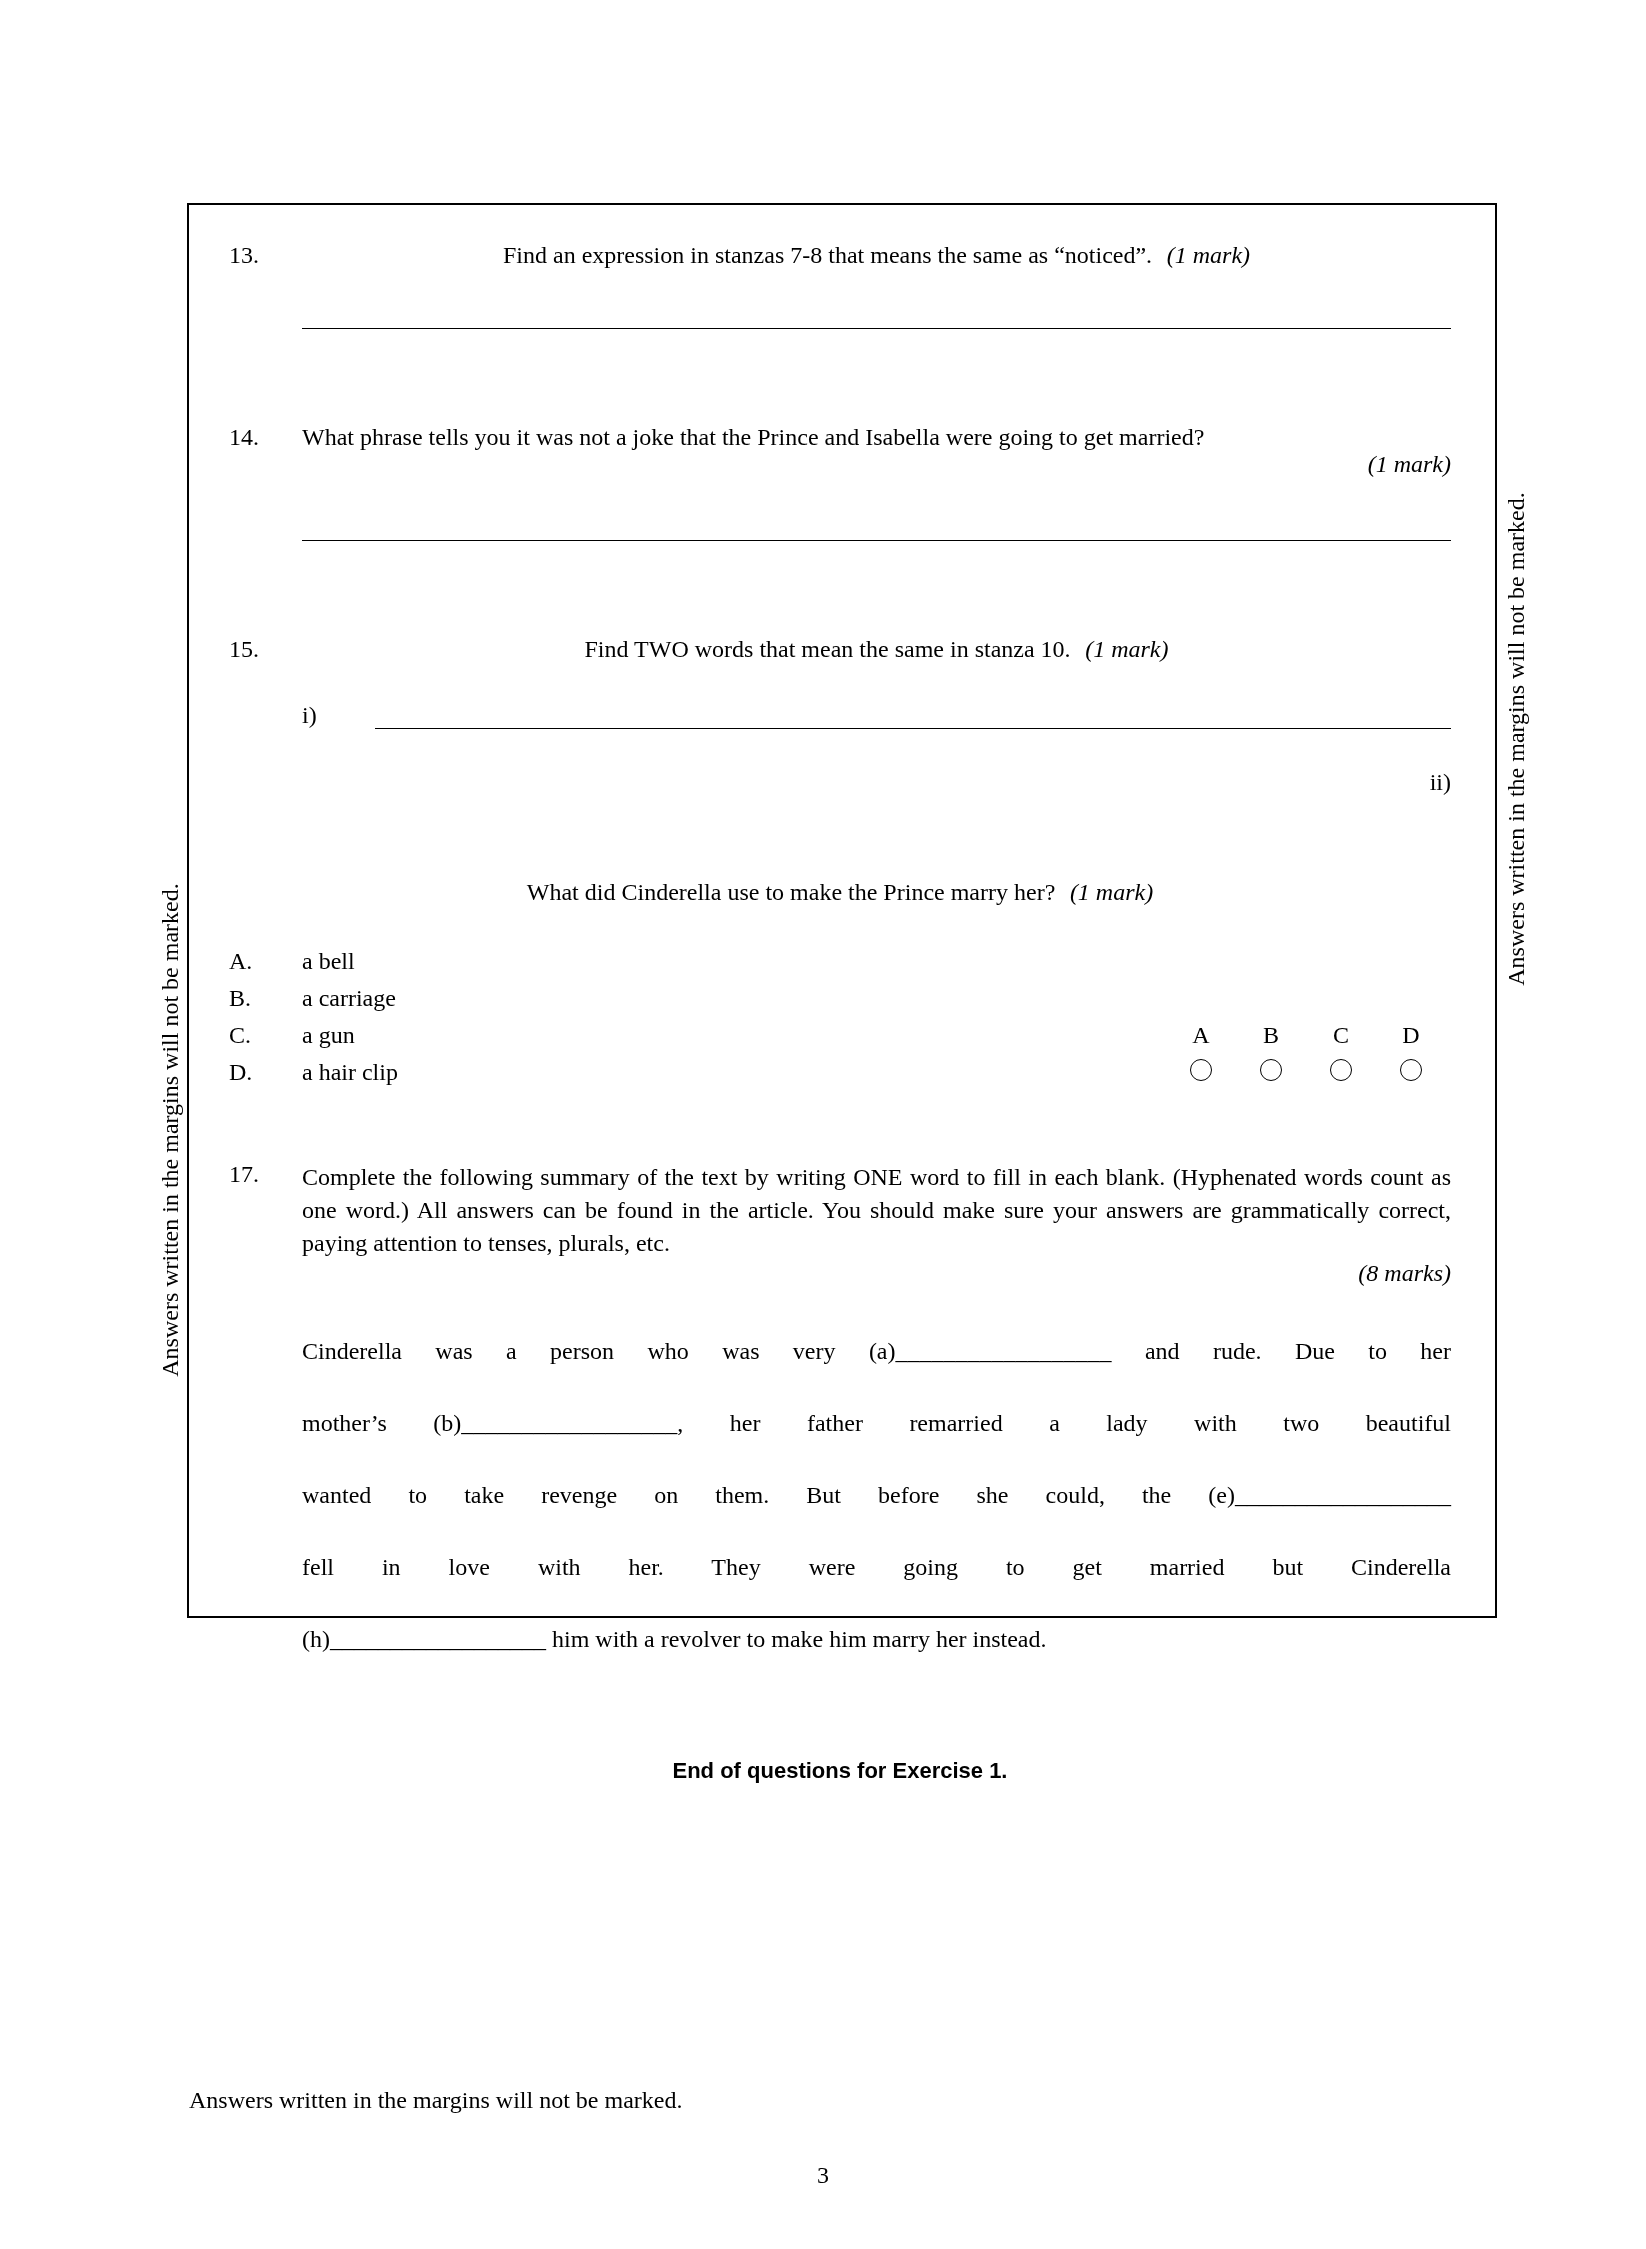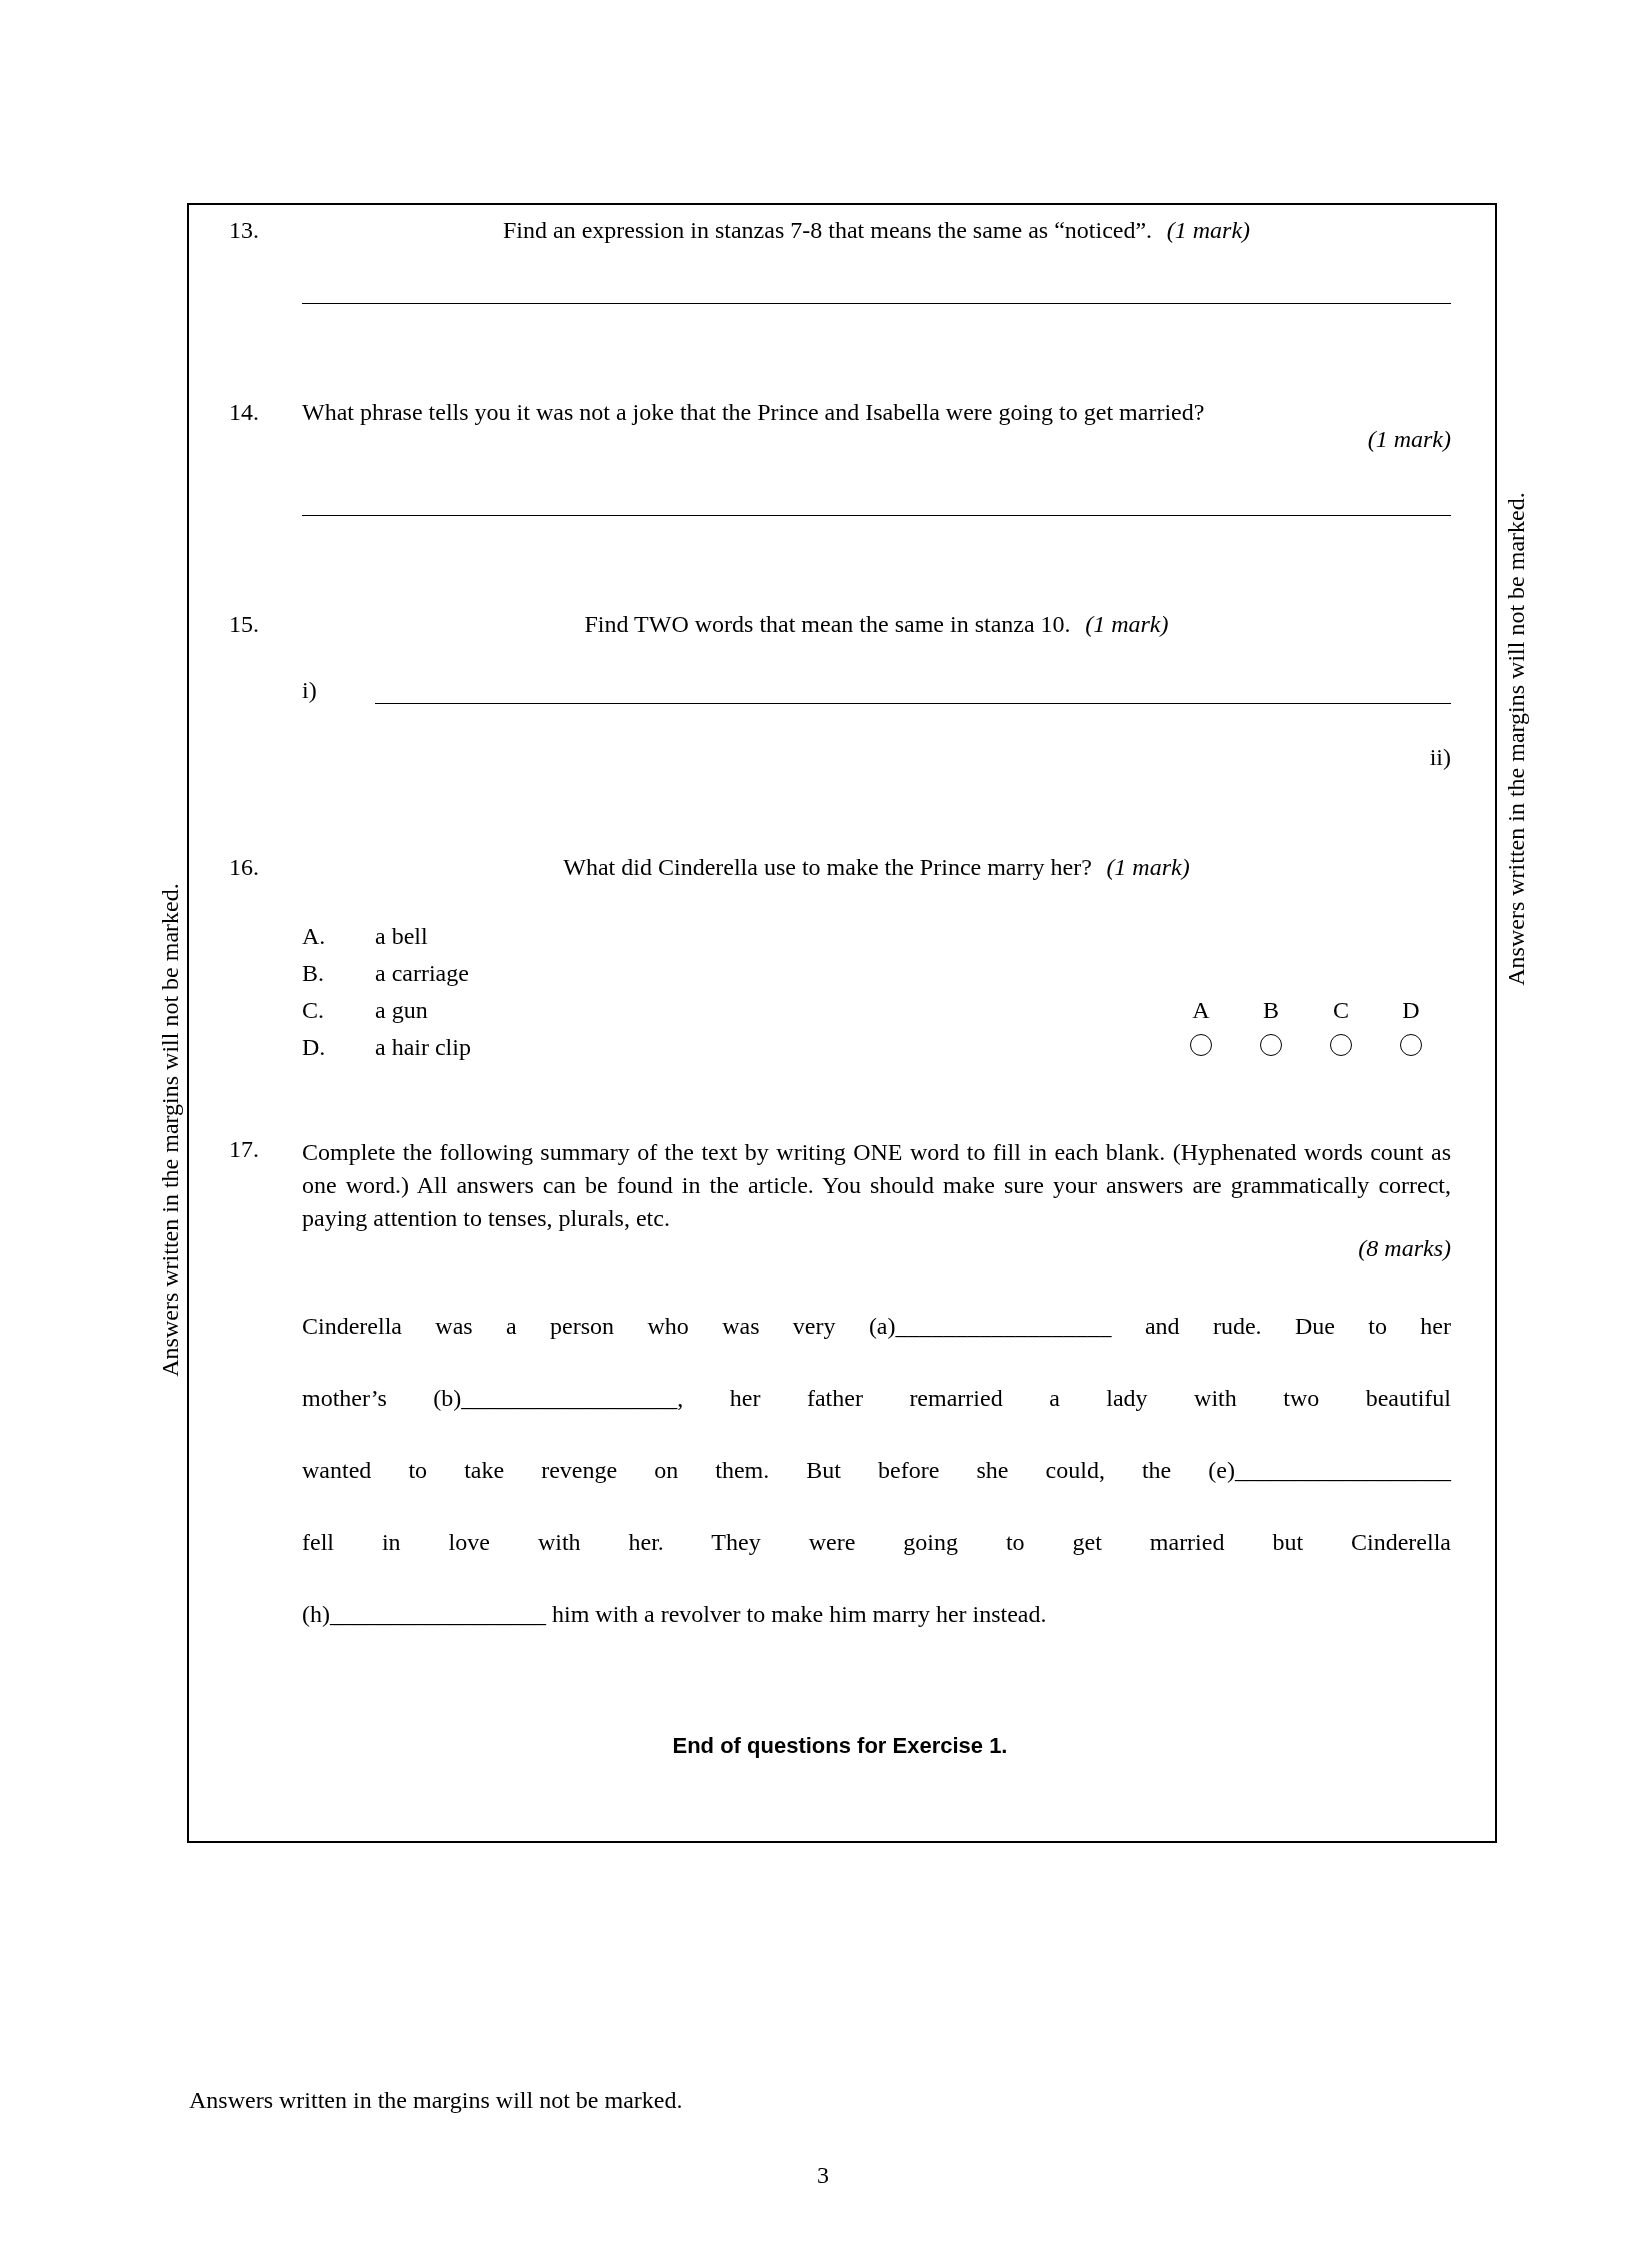--- a/index.html
+++ b/index.html
@@ -1,23 +1,23 @@
 <!DOCTYPE html>
 <html style="font-size:11.7px"><head>
 <meta charset="utf-8">
 <style>
   html,body { margin:0; padding:0; }
   body {
     width:1646px; height:2250px; position:relative; background:#ffffff;
     font-family:"Liberation Serif", serif; font-size:24px; color:#000;
   }
   .qbox {
-    position:absolute; left:187px; top:203px; width:1310px; height:1640px;
+    position:absolute; left:187px; top:203px; width:1310px; height:1415px;
     border:2.2px solid #000; box-sizing:border-box;
-    padding:12px 44px 0 40px;
+    padding:37px 44px 0 40px;
   }
   .qrow { display:flex; }
   .qnum { flex:0 0 73px; }
   .qbody { flex:1; min-width:0; }
   .qline { display:flex; justify-content:center; gap:14.6px; }
   .marks { font-style:italic; white-space:nowrap; }
   .marks-line { text-align:right; }
   .answer-line { border-bottom:1.5px solid #000; height:0; margin-top:59px; }
   .mt115 { margin-top:95px; }
   .mt105 { margin-top:77px; }
@@ -99,21 +99,20 @@
         <span class="sub-line"></span>
       </div>
       <div class="sub-row second">
         <span class="sub-label">ii)</span>
         <span class="sub-line"></span>
       </div>
     </div>
   </div>
 
   <div class="qrow mt105">
-    <div class="qnum">16.</div>
     <div class="qbody">
       <div class="qline">
         <span class="qtext">What did Cinderella use to make the Prince marry her?</span>
         <span class="marks">(1 mark)</span>
       </div>
       <div class="q16-lower">
         <div class="options">
           <div class="opt-row">
             <span class="opt-letter">A.</span>
             <span>a bell</span>

